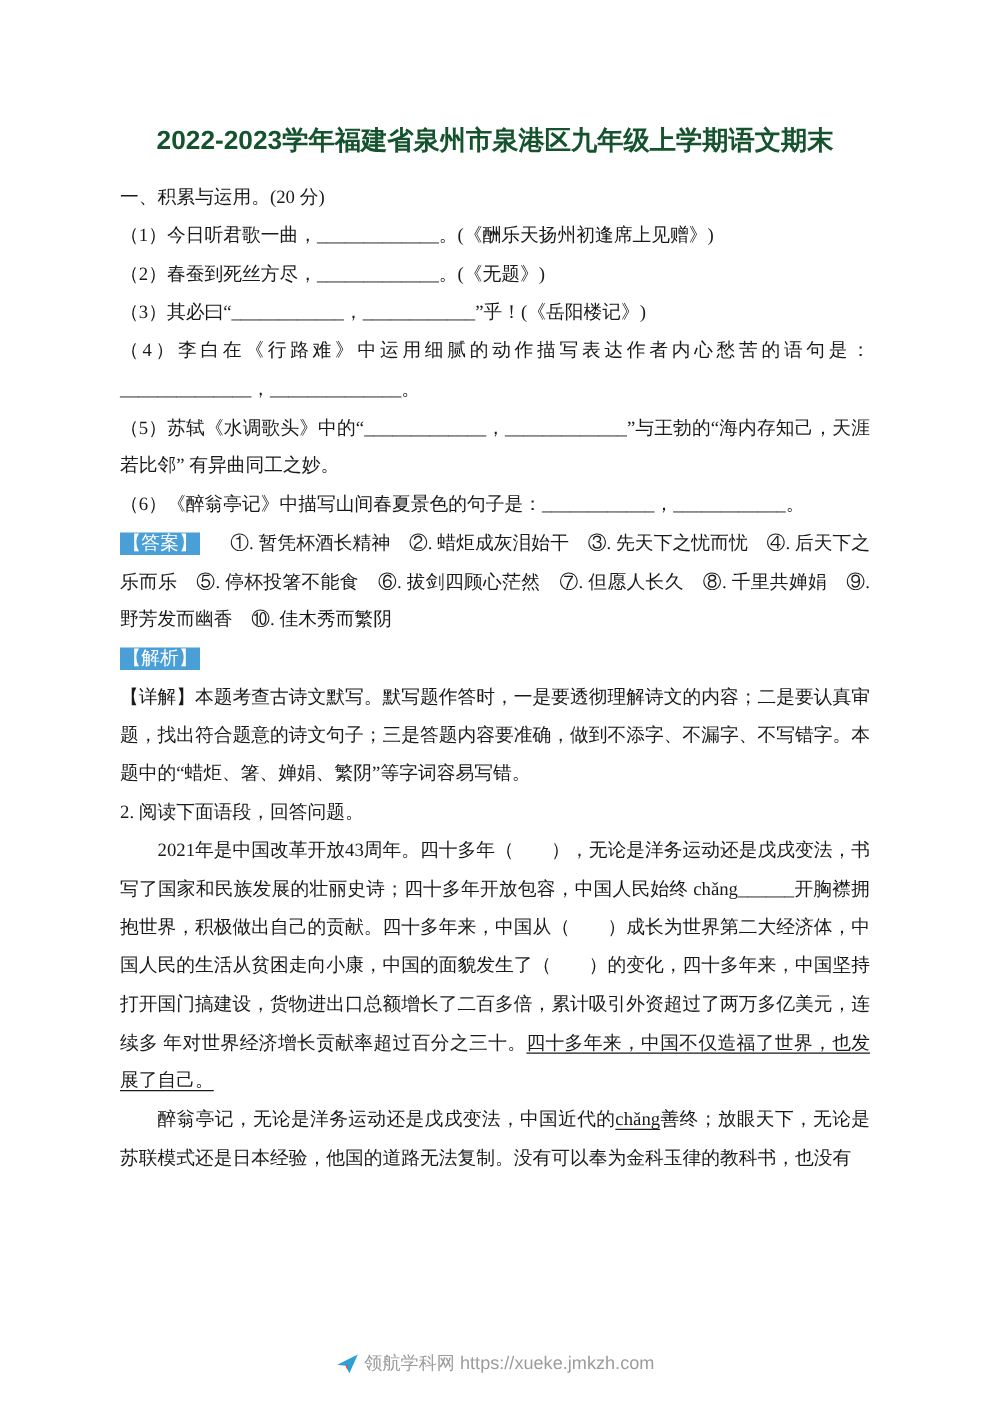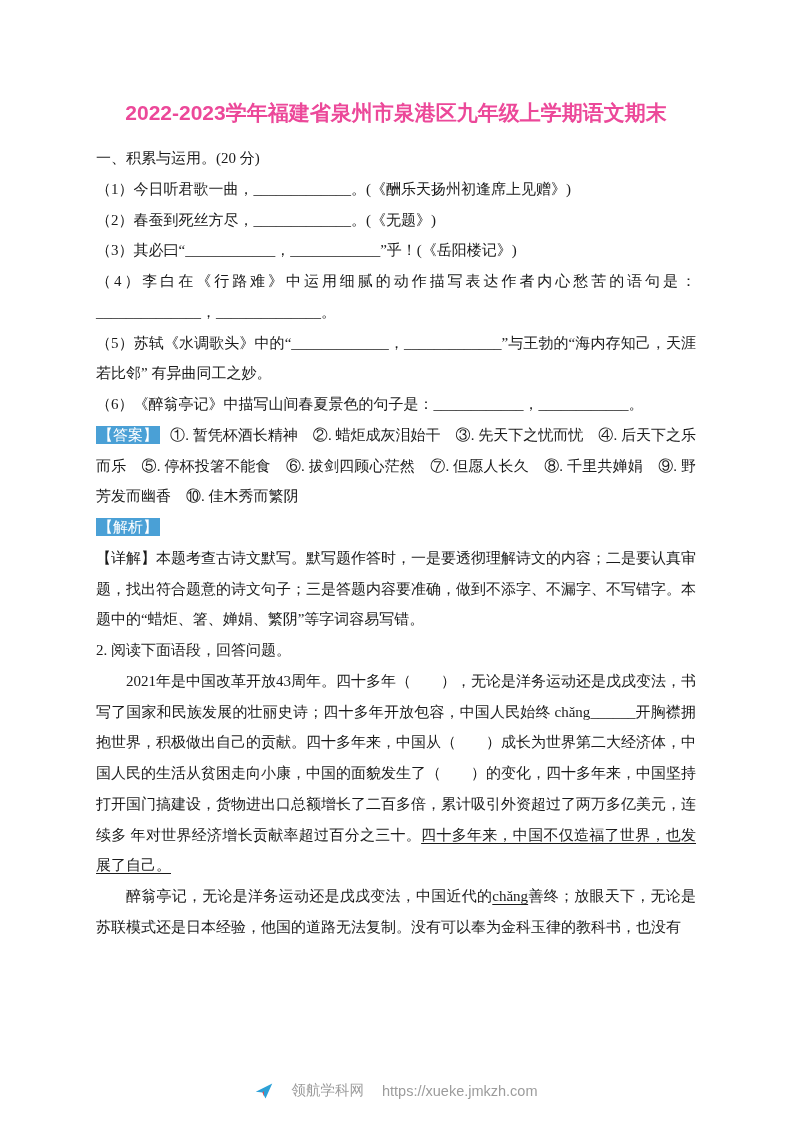--- a/index.html
+++ b/index.html
@@ -16,57 +16,57 @@
 
   .content {
     padding: 95px 97px 0 96px;
     color: #1a1a1a;
   }
 
   .title {
     font-family: "Liberation Sans", "DejaVu Sans", sans-serif;
     font-size: 21px;
     font-weight: 700;
-    color: #ec4899;
+    color: #14532d;
     text-align: center;
     line-height: 1.72;
     margin-bottom: 12px;
   }
   .title span { display: block; }
 
   .line, .para {
     font-size: 15px;
     line-height: 2.05;
     text-align: justify;
     color: #1a1a1a;
   }
 
   .indent { text-indent: 2em; }
 
   .hl {
     background: #4aa0d6;
     color: #ffffff;
     padding: 1px 2px;
-    margin-right: 10px;
+    margin-right: 24px;
   }
 
   .u {
     text-decoration: underline;
     text-underline-offset: 3px;
   }
 
   .footer {
     position: absolute;
     left: 0;
     bottom: 22px;
     width: 100%;
     display: flex;
     align-items: center;
     justify-content: center;
-    gap: 18px;
+    gap: 4px;
     font-family: "Liberation Sans", "DejaVu Sans", sans-serif;
     font-size: 14.5px;
     color: #9c9c9c;
   }
   .footer .logo { display: inline-flex; }
 </style>
 </head>
 <body>
 
 <div class="page">

